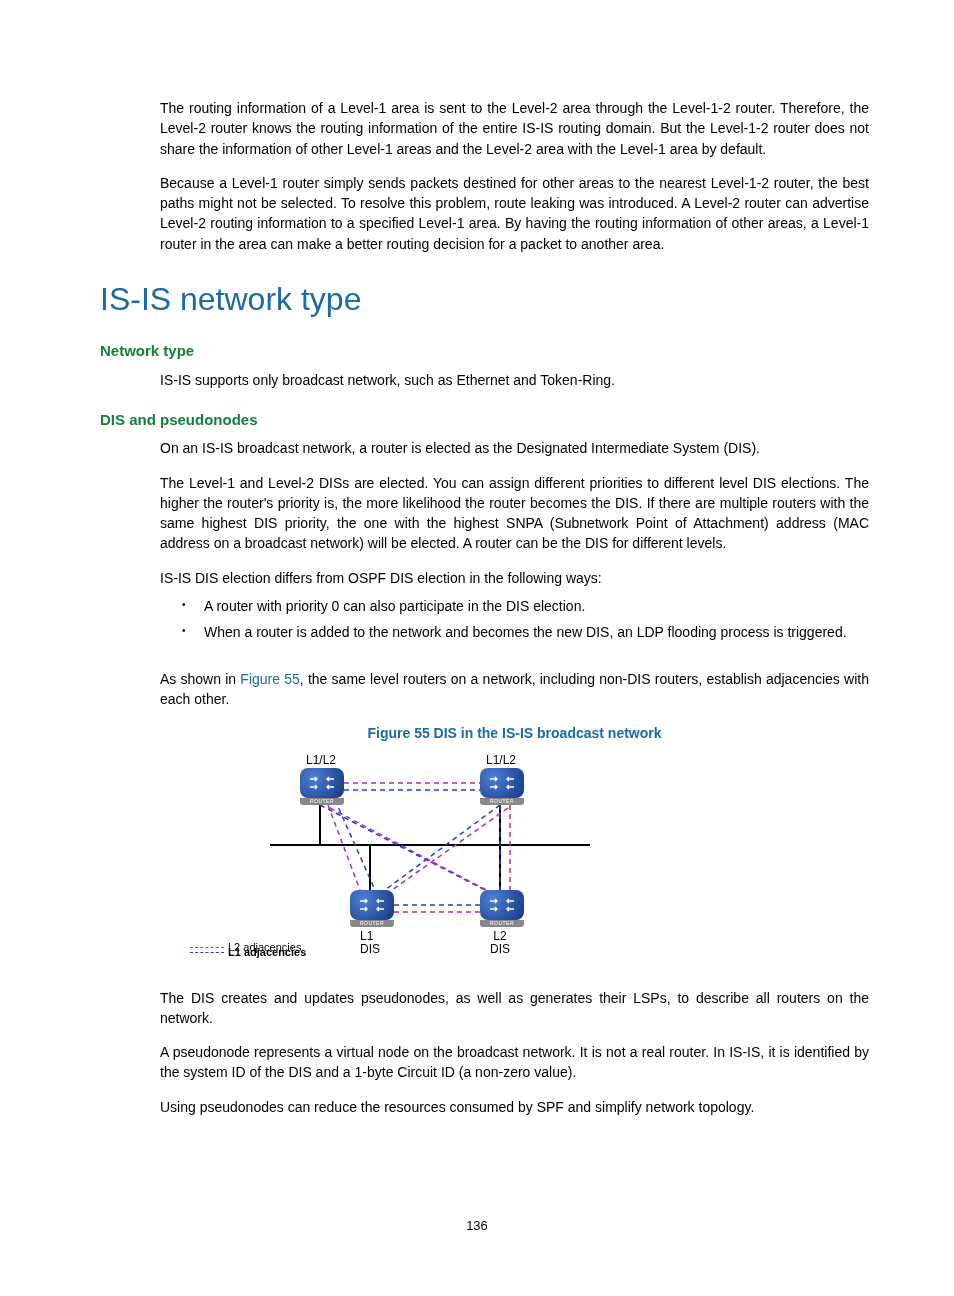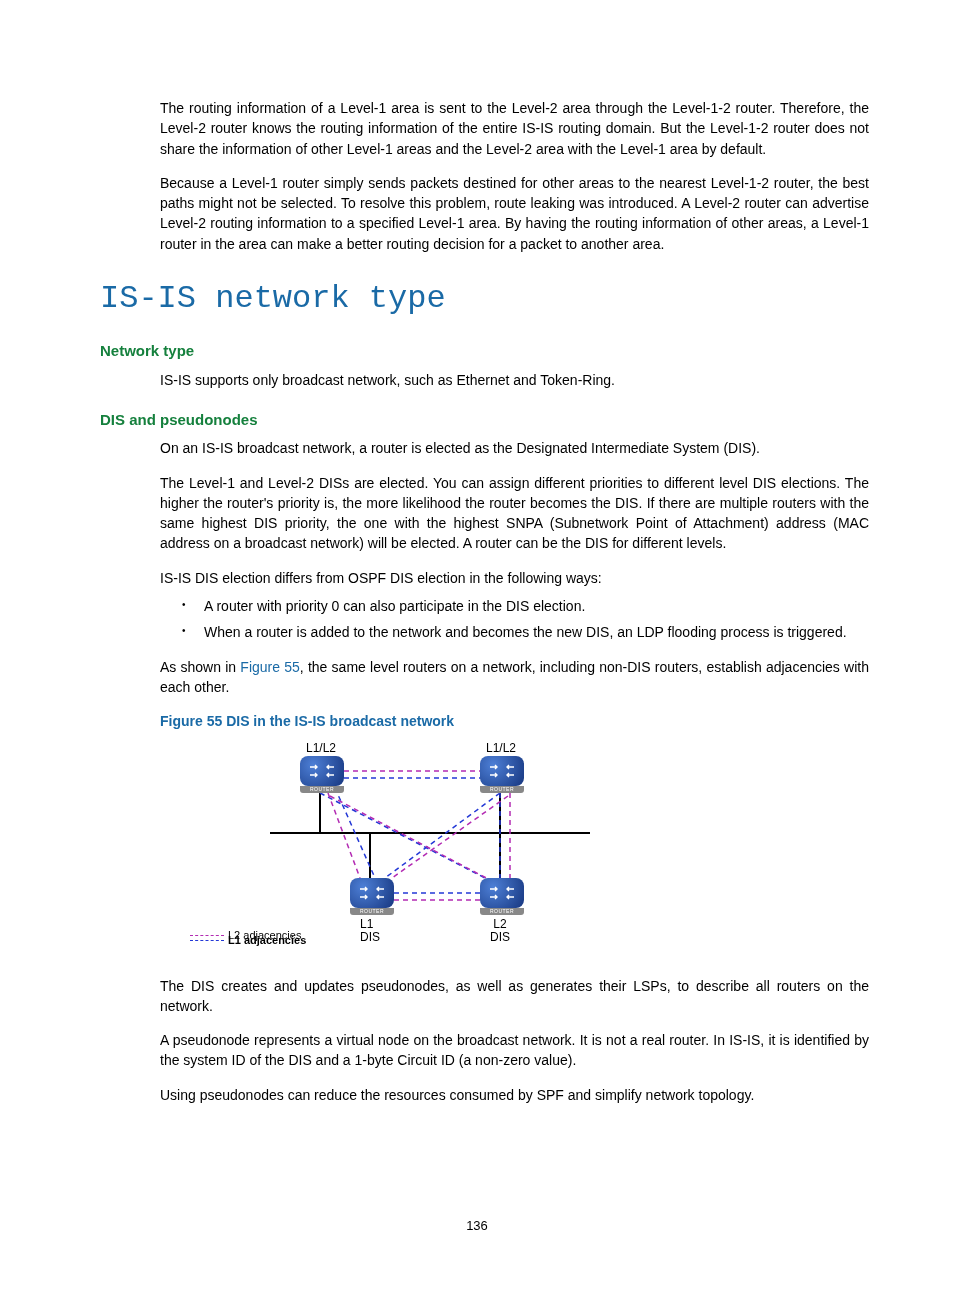--- a/index.html
+++ b/index.html
@@ -16,40 +16,41 @@
     box-sizing: border-box;
     padding: 98px 85px 0 100px;
     font-size: 14px;
     line-height: 1.45;
   }
   .body-text {
     margin: 0 0 14px 60px;
     text-align: justify;
   }
   .h1 {
-    font-family: Liberation Mono, monospace;
+    font-family: Liberation Sans, sans-serif;
     font-weight: 300;
     font-size: 32px;
     color: #1a6aa6;
     margin: 22px 0 10px 0;
   }
   .h2 {
     font-weight: bold;
     font-size: 15px;
     color: #15803d;
     margin: 18px 0 8px 0;
   }
   .fig-caption {
     font-weight: bold;
     font-size: 14px;
     color: #1a6aa6;
     margin: 14px 0 6px 60px;
+    text-align: center;
   }
   ul.bullets {
-    margin: 0 0 14px 60px;
+    margin: 0 0 26px 60px;
     padding-left: 44px;
     list-style: none;
   }
   ul.bullets li {
     position: relative;
     margin-bottom: 6px;
     text-align: left;
   }
   ul.bullets li::before {
     content: "•";

